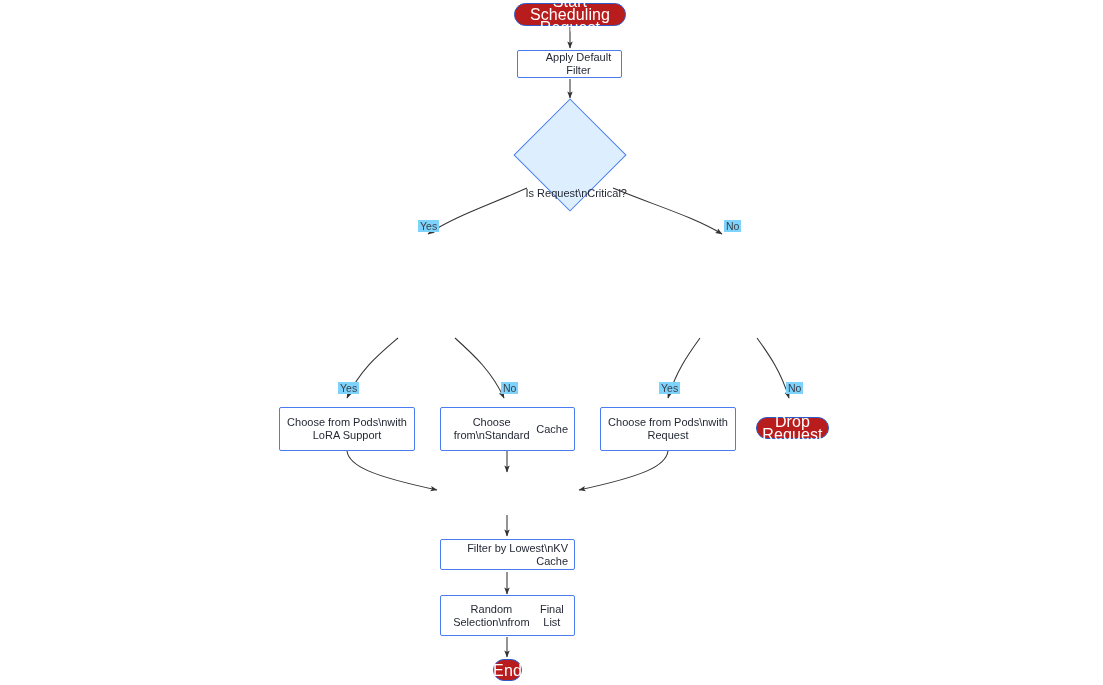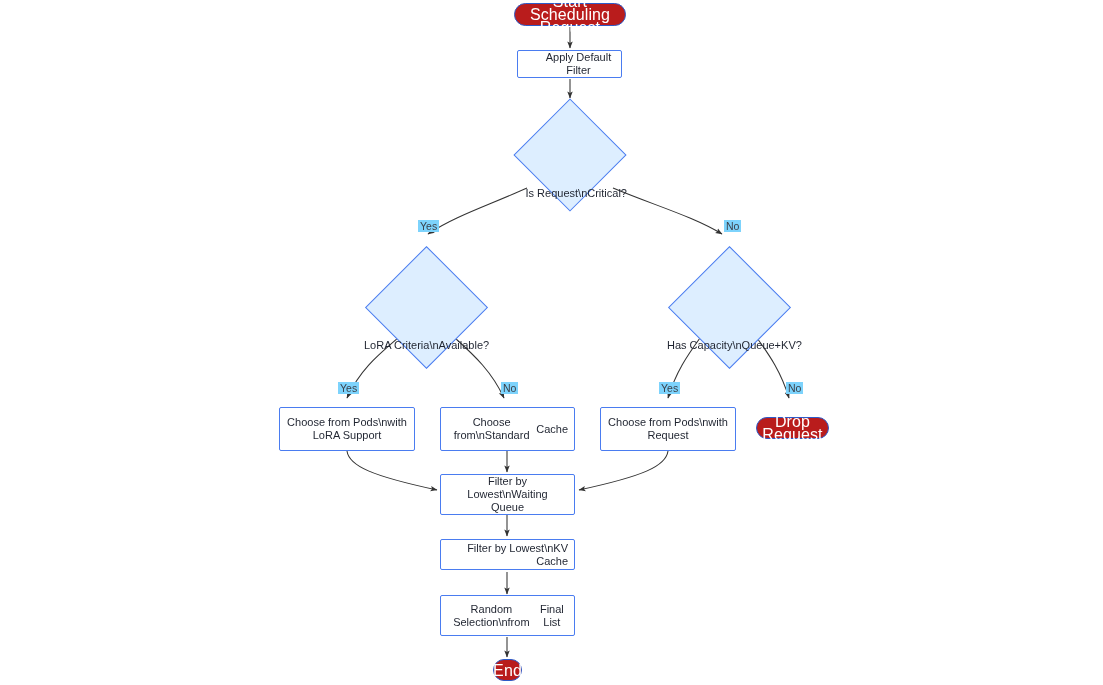--- a/index.html
+++ b/index.html
@@ -126,53 +126,41 @@
 
   <div class="node process" style="left:517px; top:50px; width:105px; height:28px;padding-left:24px;">
     <span>Apply Default Filter</span>
   </div>
 
   <div class="diamond-wrap" style="left:513px; top:98px; width:114px; height:114px;">
     <div class="diamond-shape" style="width:80px; height:80px; margin-left:-40px; margin-top:-40px; transform:rotate(45deg);"></div>
     <div class="diamond-label">Is Request\nCritical?</div>
   </div>
 
-  <div class="diamond-wrap" style="left:364px; top:245px; width:124px; height:124px;">
-    <div class="diamond-shape" style="width:87px; height:87px; margin-left:-43.5px; margin-top:-43.5px; transform:rotate(45deg);"></div>
-    <div class="diamond-label">LoRA Criteria\nAvailable?</div>
-  </div>
 
-  <div class="diamond-wrap" style="left:667px; top:245px; width:124px; height:124px;">
-    <div class="diamond-shape" style="width:87px; height:87px; margin-left:-43.5px; margin-top:-43.5px; transform:rotate(45deg);"></div>
-    <div class="diamond-label">Has Capacity\nQueue+KV?</div>
-  </div>
 
   <div class="node process" style="left:279px; top:407px; width:136px; height:44px; flex-direction:column;">
     <span class="nline">Choose from Pods\nwith</span>
     <span class="nline">LoRA Support</span>
   </div>
 
   <div class="node process" style="left:440px; top:407px; width:135px; height:44px; flex-direction:row;">
     <span class="nline">Choose from\nStandard</span>
     <span class="nline">Cache</span>
   </div>
 
   <div class="node process" style="left:600px; top:407px; width:136px; height:44px; flex-direction:column;">
     <span class="nline">Choose from Pods\nwith</span>
     <span class="nline">Request</span>
   </div>
 
   <div class="node terminal" style="left:756px; top:417px; width:73px; height:22px;">
     <span>Drop Request</span>
   </div>
 
-  <div class="node process" style="left:440px; top:474px; width:135px; height:41px; flex-direction:column;">
-    <span class="nline">Filter by Lowest\nWaiting</span>
-    <span class="nline">Queue</span>
-  </div>
 
   <div class="node process" style="left:440px; top:539px; width:135px; height:31px;text-align:right;">
     <span>Filter by Lowest\nKV Cache</span>
   </div>
 
   <div class="node process" style="left:440px; top:595px; width:135px; height:41px; ">
     <span class="nline">Random Selection\nfrom</span>
     <span class="nline">Final List</span>
   </div>
 

